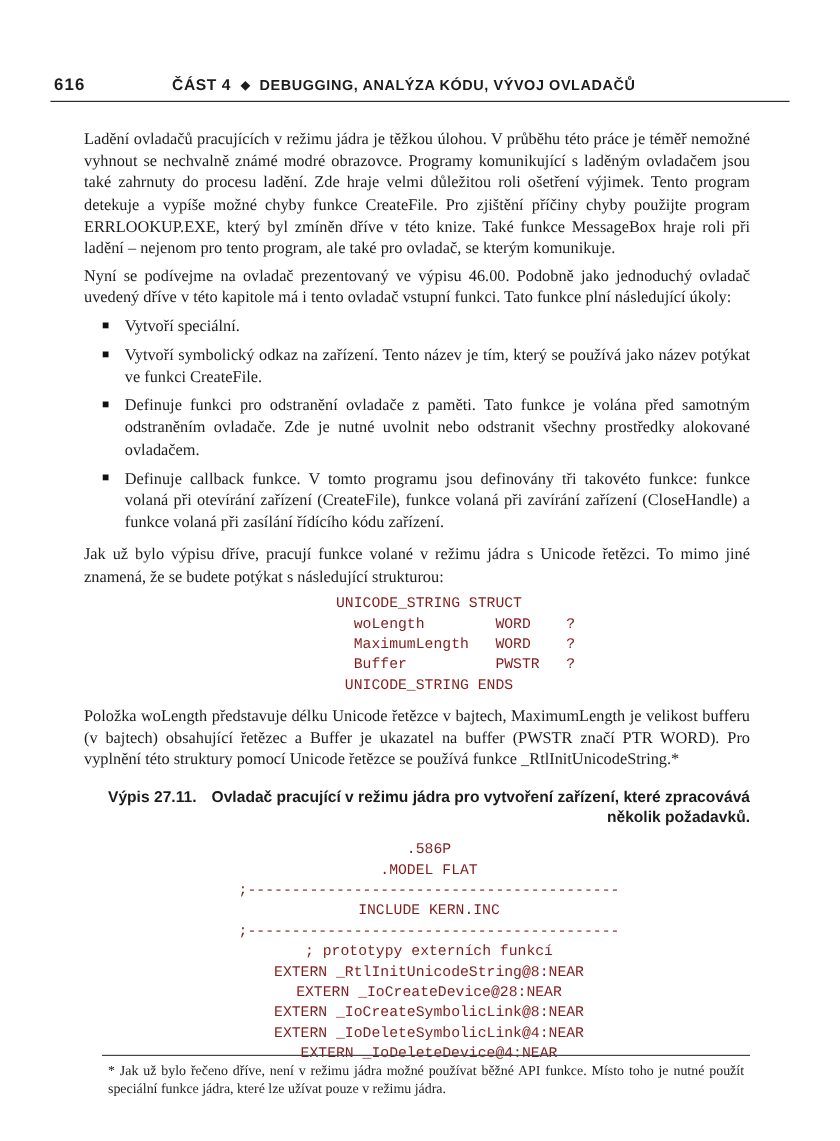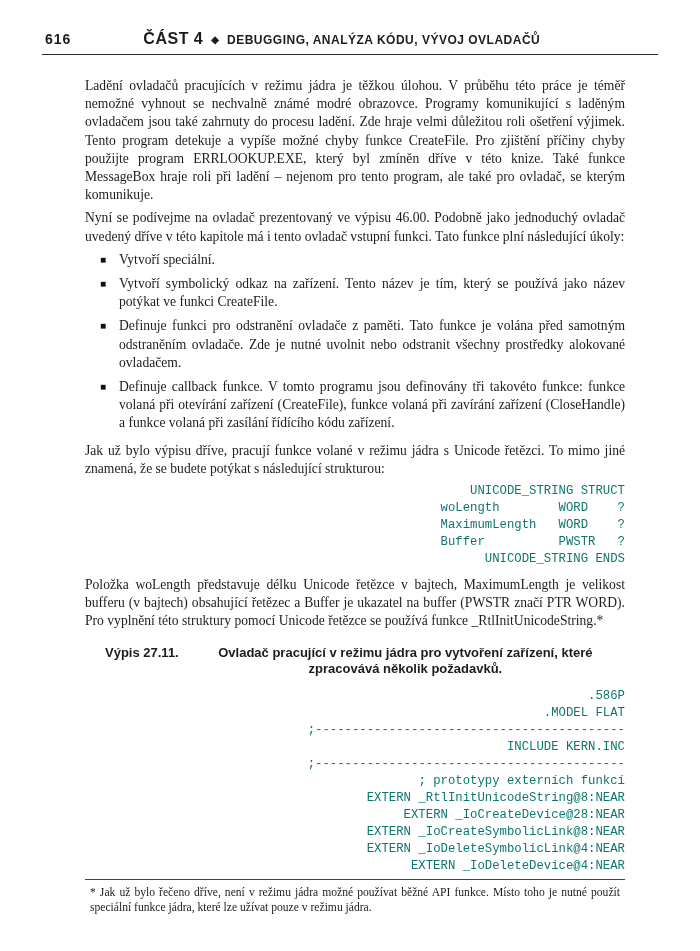--- a/index.html
+++ b/index.html
@@ -24,42 +24,43 @@
     align-items: baseline;
     font-family: "Liberation Sans", sans-serif;
     font-weight: bold;
     padding-left: 3px;
   }
   .runhead .pagenum {
     font-size: 14px;
     letter-spacing: 1px;
   }
   .runhead .chapter {
-    font-size: 16px;
+    font-size: 13px;
     margin-left: 72px;
     letter-spacing: 0.5px;
+    margin-top: 33px;
   }
   .runhead .diamond {
     font-size: 10px;
     margin: 0 8px;
     position: relative;
     top: -1px;
   }
   .runhead .chtitle {
     font-size: 12px;
     letter-spacing: 0.5px;
   }
   .head-rule {
     border: none;
     border-top: 1.5px solid #2a2a2a;
     margin: 6px 0 0 0;
   }
   
   .main {
-    margin: 22px 33px 0 43px;
+    margin: 22px 33px 0 28px;
     font-size: 13.6px;
     line-height: 1.34;
     text-align: justify;
   }
   .main p {
     margin: 0 0 7px 0;
   }
   .main p.tight { margin-bottom: 5px; }
   
   .bullets {
@@ -80,38 +81,38 @@
   }
   .bullet-item .btext {
     flex: 1 1 auto;
     text-align: justify;
   }
   
   pre.code {
     font-family: "Liberation Mono", "DejaVu Sans Mono", monospace;
     font-size: 12.3px;
     line-height: 1.38;
-    color: #0f766e;
+    color: #7f1d1d;
     margin: 4px 0 8px 20px;
     white-space: pre;
-    text-align: right;
+    text-align: center;
   }
   pre.code.listing {
     margin-top: 8px;
     margin-bottom: 0;
   }
   
   .listing-caption {
     display: flex;
     font-family: "Liberation Sans", sans-serif;
     font-weight: bold;
     font-size: 13px;
     line-height: 1.3;
     margin: 14px 0 10px 20px;
-    text-align: center;
+    text-align: right;
   }
   .listing-caption .lbl {
     flex: 0 0 auto;
     margin-right: 7px;
     white-space: nowrap;
   }
   .listing-caption .cap {
     flex: 1 1 auto;
   }
   

